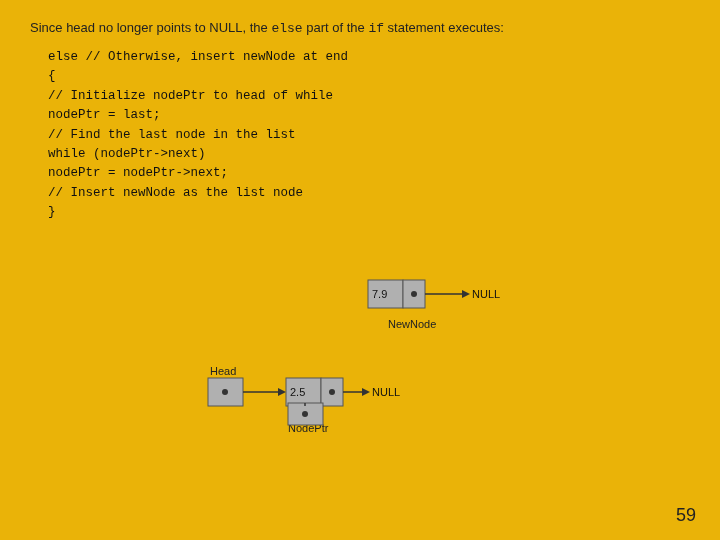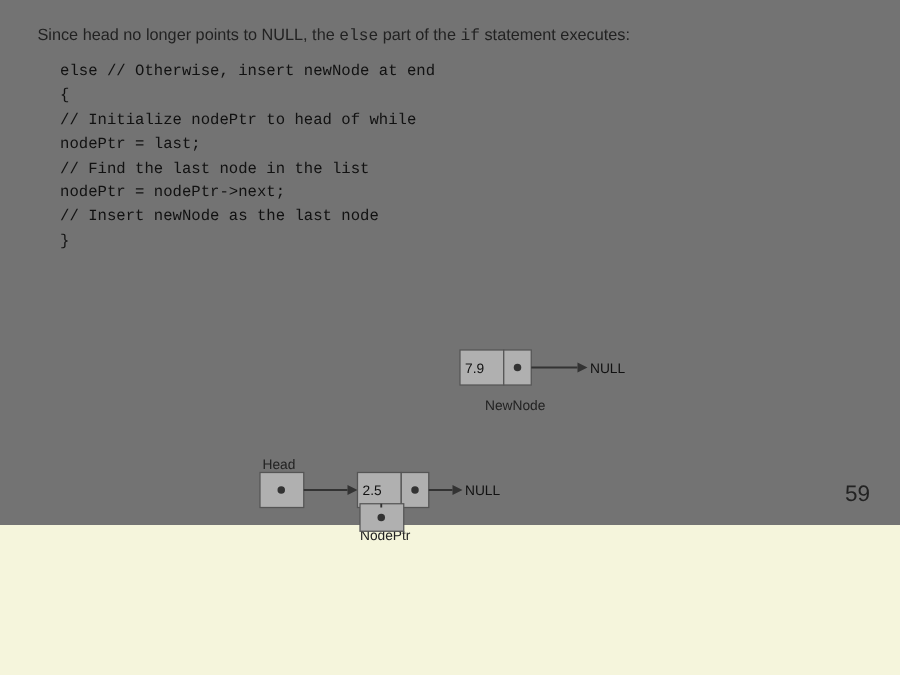--- a/index.html
+++ b/index.html
@@ -6,22 +6,22 @@
     body {
       background-color: #f5f5dc;
       font-family: Arial, sans-serif;
       width: 720px;
       height: 540px;
       position: relative;
       overflow: hidden;
     }
     .page {
       width: 720px;
-      height: 420px;
-      background-color: #737373;
+      height: 540px;
+      background-color: #eab308;
       padding: 20px 30px;
       position: relative;
     }
     .intro-text {
       font-size: 13px;
       color: #222;
       margin-bottom: 12px;
     }
     .intro-text code {
       font-family: 'Courier New', monospace;
@@ -58,22 +58,23 @@
   <p class="intro-text">
     Since head no longer points to NULL, the <code>else</code> part of the <code>if</code> statement executes:
   </p>
 
   <div class="code-block">
     <div><span>else      // Otherwise, insert newNode at end</span></div>
     <div><span>{</span></div>
     <div><span>    // Initialize nodePtr to head of while</span></div>
     <div><span>    nodePtr = last;</span></div>
     <div><span>    // Find the last node in the list</span></div>
+    <div><span>    while (nodePtr-&gt;next)</span></div>
     <div><span>       nodePtr = nodePtr-&gt;next;</span></div>
-    <div><span>    // Insert newNode as the last node</span></div>
+    <div><span>    // Insert newNode as the list node</span></div>
     <div><span>}</span></div>
   </div>
 
   <div class="diagram-area">
     <svg width="340" height="165">
 
       <text x="188" y="58" font-family="Arial" font-size="11" fill="#222">NewNode</text>
 
       <rect x="168" y="10" width="35" height="28" fill="#b0b0b0" stroke="#555" stroke-width="1"></rect>
       <text x="172" y="28" font-family="Arial" font-size="11" fill="#111">7.9</text>

